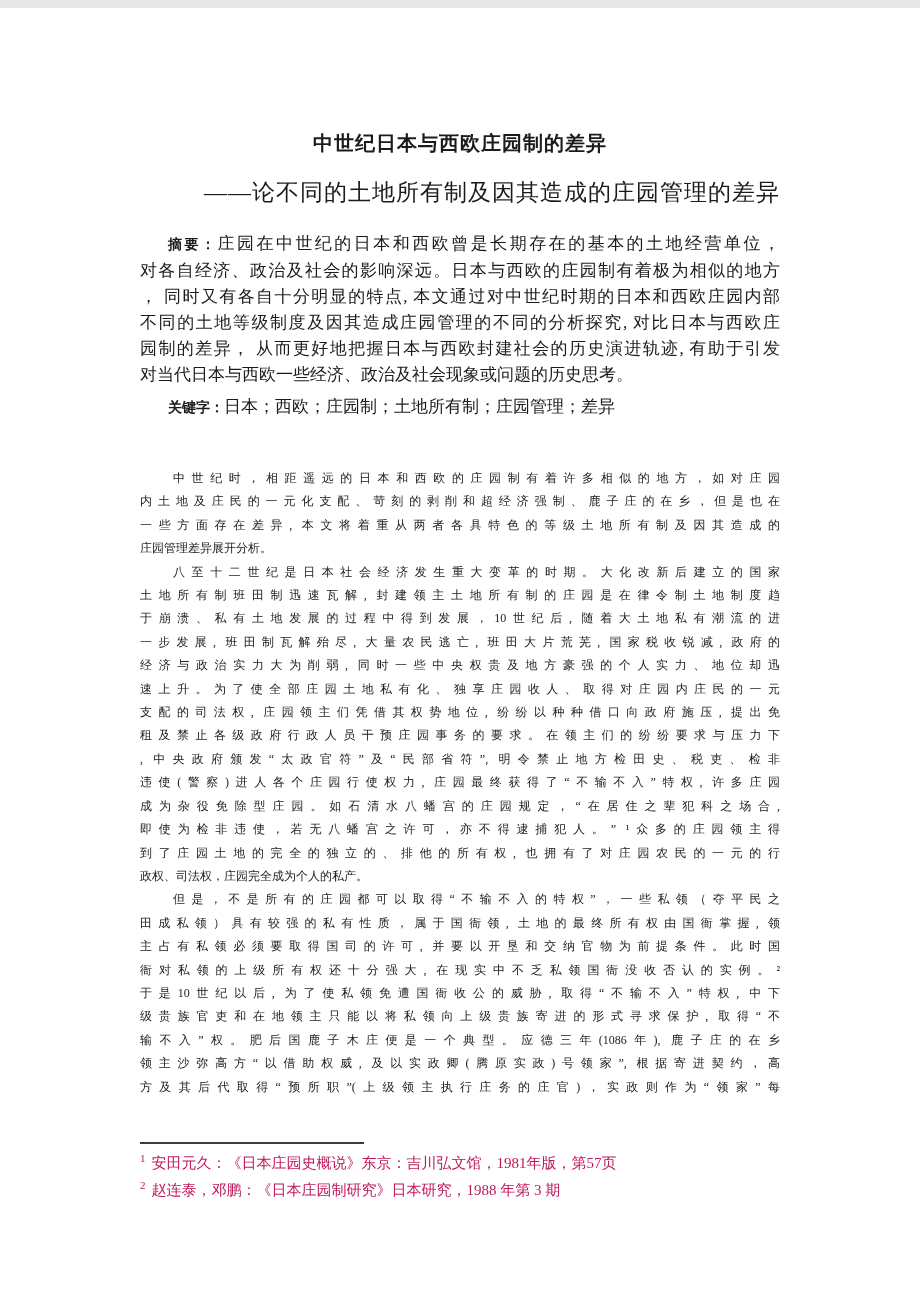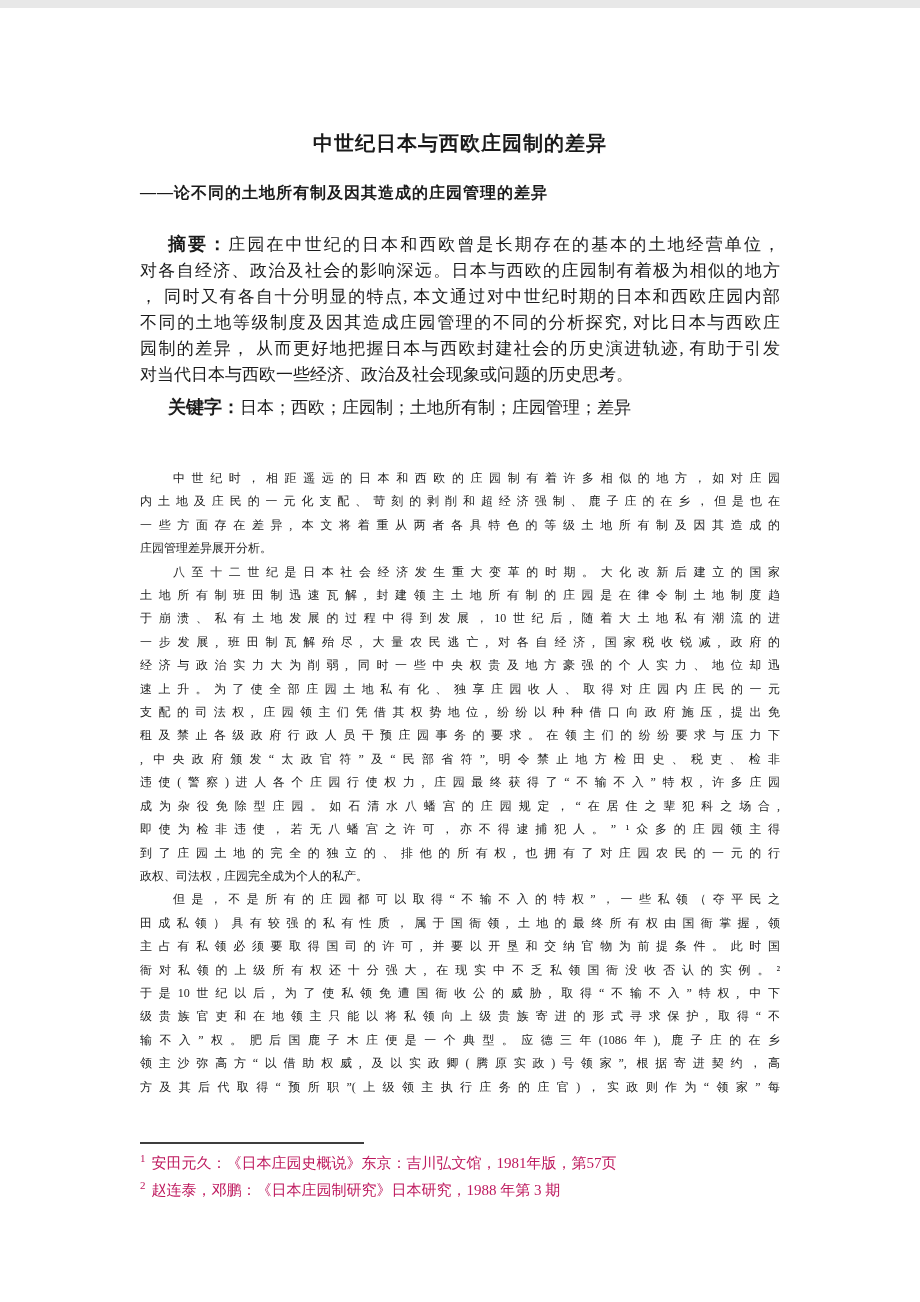--- a/index.html
+++ b/index.html
@@ -7,28 +7,28 @@
     position:relative;width:920px;height:1302px;background:#ffffff;
     margin:8px auto;overflow:hidden;color:#1b1b1b;
     font-family:"Liberation Serif","DejaVu Serif",serif;
   }
   .content{position:absolute;left:140px;top:0;width:640px;}
   .doc-title{
     margin:121px 0 0 0;font-size:20px;line-height:28px;font-weight:bold;
     text-align:center;letter-spacing:1px;
   }
   .doc-subtitle{
-    margin:22px 0 0 0;font-size:16px;line-height:28px;font-weight:bold;
-    letter-spacing:1px;
+    margin:22px 0 0 0;font-size:23px;line-height:28px;font-weight:normal;
+    text-align:right;letter-spacing:1px;
   }
   .abstract{margin-top:24px;font-size:17px;line-height:26px;}
   .abstract .line{text-align:justify;text-align-last:justify;}
   .abstract .line.short{text-align-last:left;}
   .abstract .line.indent{text-indent:28px;}
-  .lbl{font-weight:bold;font-size:18px;}
+  .lbl{font-weight:bold;font-size:14px;}
   .keywords{margin-top:6px;font-size:17px;line-height:26px;text-indent:28px;}
   .bodytext{margin-top:46px;font-size:12px;line-height:23.4px;}
   .bodytext .line{text-align:justify;text-align-last:justify;}
   .bodytext .line.short{text-align-last:left;}
   .bodytext .line.indent{text-indent:33px;}
   .fn-sep{
     position:absolute;top:1134px;left:140px;width:224px;height:0;
     border-top:2px solid #3d3d3d;
   }
   .footnotes{
@@ -62,21 +62,21 @@
         <div>
           <div class="line indent">中世纪时，相距遥远的日本和西欧的庄园制有着许多相似的地方，如对庄园</div>
           <div class="line">内土地及庄民的一元化支配、苛刻的剥削和超经济强制、鹿子庄的在乡，但是也在</div>
           <div class="line">一些方面存在差异, 本文将着重从两者各具特色的等级土地所有制及因其造成的</div>
           <div class="line short">庄园管理差异展开分析。</div>
         </div>
         <div>
           <div class="line indent">八至十二世纪是日本社会经济发生重大变革的时期。大化改新后建立的国家</div>
           <div class="line">土地所有制班田制迅速瓦解, 封建领主土地所有制的庄园是在律令制土地制度趋</div>
           <div class="line">于崩溃、私有土地发展的过程中得到发展，10世纪后, 随着大土地私有潮流的进</div>
-          <div class="line">一步发展, 班田制瓦解殆尽, 大量农民逃亡, 对各自经济, 国家税收锐减, 政府的</div>
+          <div class="line">一步发展, 班田制瓦解殆尽, 大量农民逃亡, 班田大片荒芜, 国家税收锐减, 政府的</div>
           <div class="line">经济与政治实力大为削弱, 同时一些中央权贵及地方豪强的个人实力、地位却迅</div>
           <div class="line">速上升。为了使全部庄园土地私有化、独享庄园收人、取得对庄园内庄民的一元</div>
           <div class="line">支配的司法权, 庄园领主们凭借其权势地位, 纷纷以种种借口向政府施压, 提出免</div>
           <div class="line">租及禁止各级政府行政人员干预庄园事务的要求。在领主们的纷纷要求与压力下</div>
           <div class="line">, 中央政府颁发“太政官符”及“民部省符”, 明令禁止地方检田史、税吏、检非</div>
           <div class="line">违使(警察)进人各个庄园行使权力, 庄园最终获得了“不输不入”特权, 许多庄园</div>
           <div class="line">成为杂役免除型庄园。如石清水八蟠宫的庄园规定，“在居住之辈犯科之场合,</div>
           <div class="line">即使为检非违使，若无八蟠宫之许可，亦不得逮捕犯人。” ¹众多的庄园领主得</div>
           <div class="line">到了庄园土地的完全的独立的、排他的所有权, 也拥有了对庄园农民的一元的行</div>
           <div class="line short">政权、司法权，庄园完全成为个人的私产。</div>

